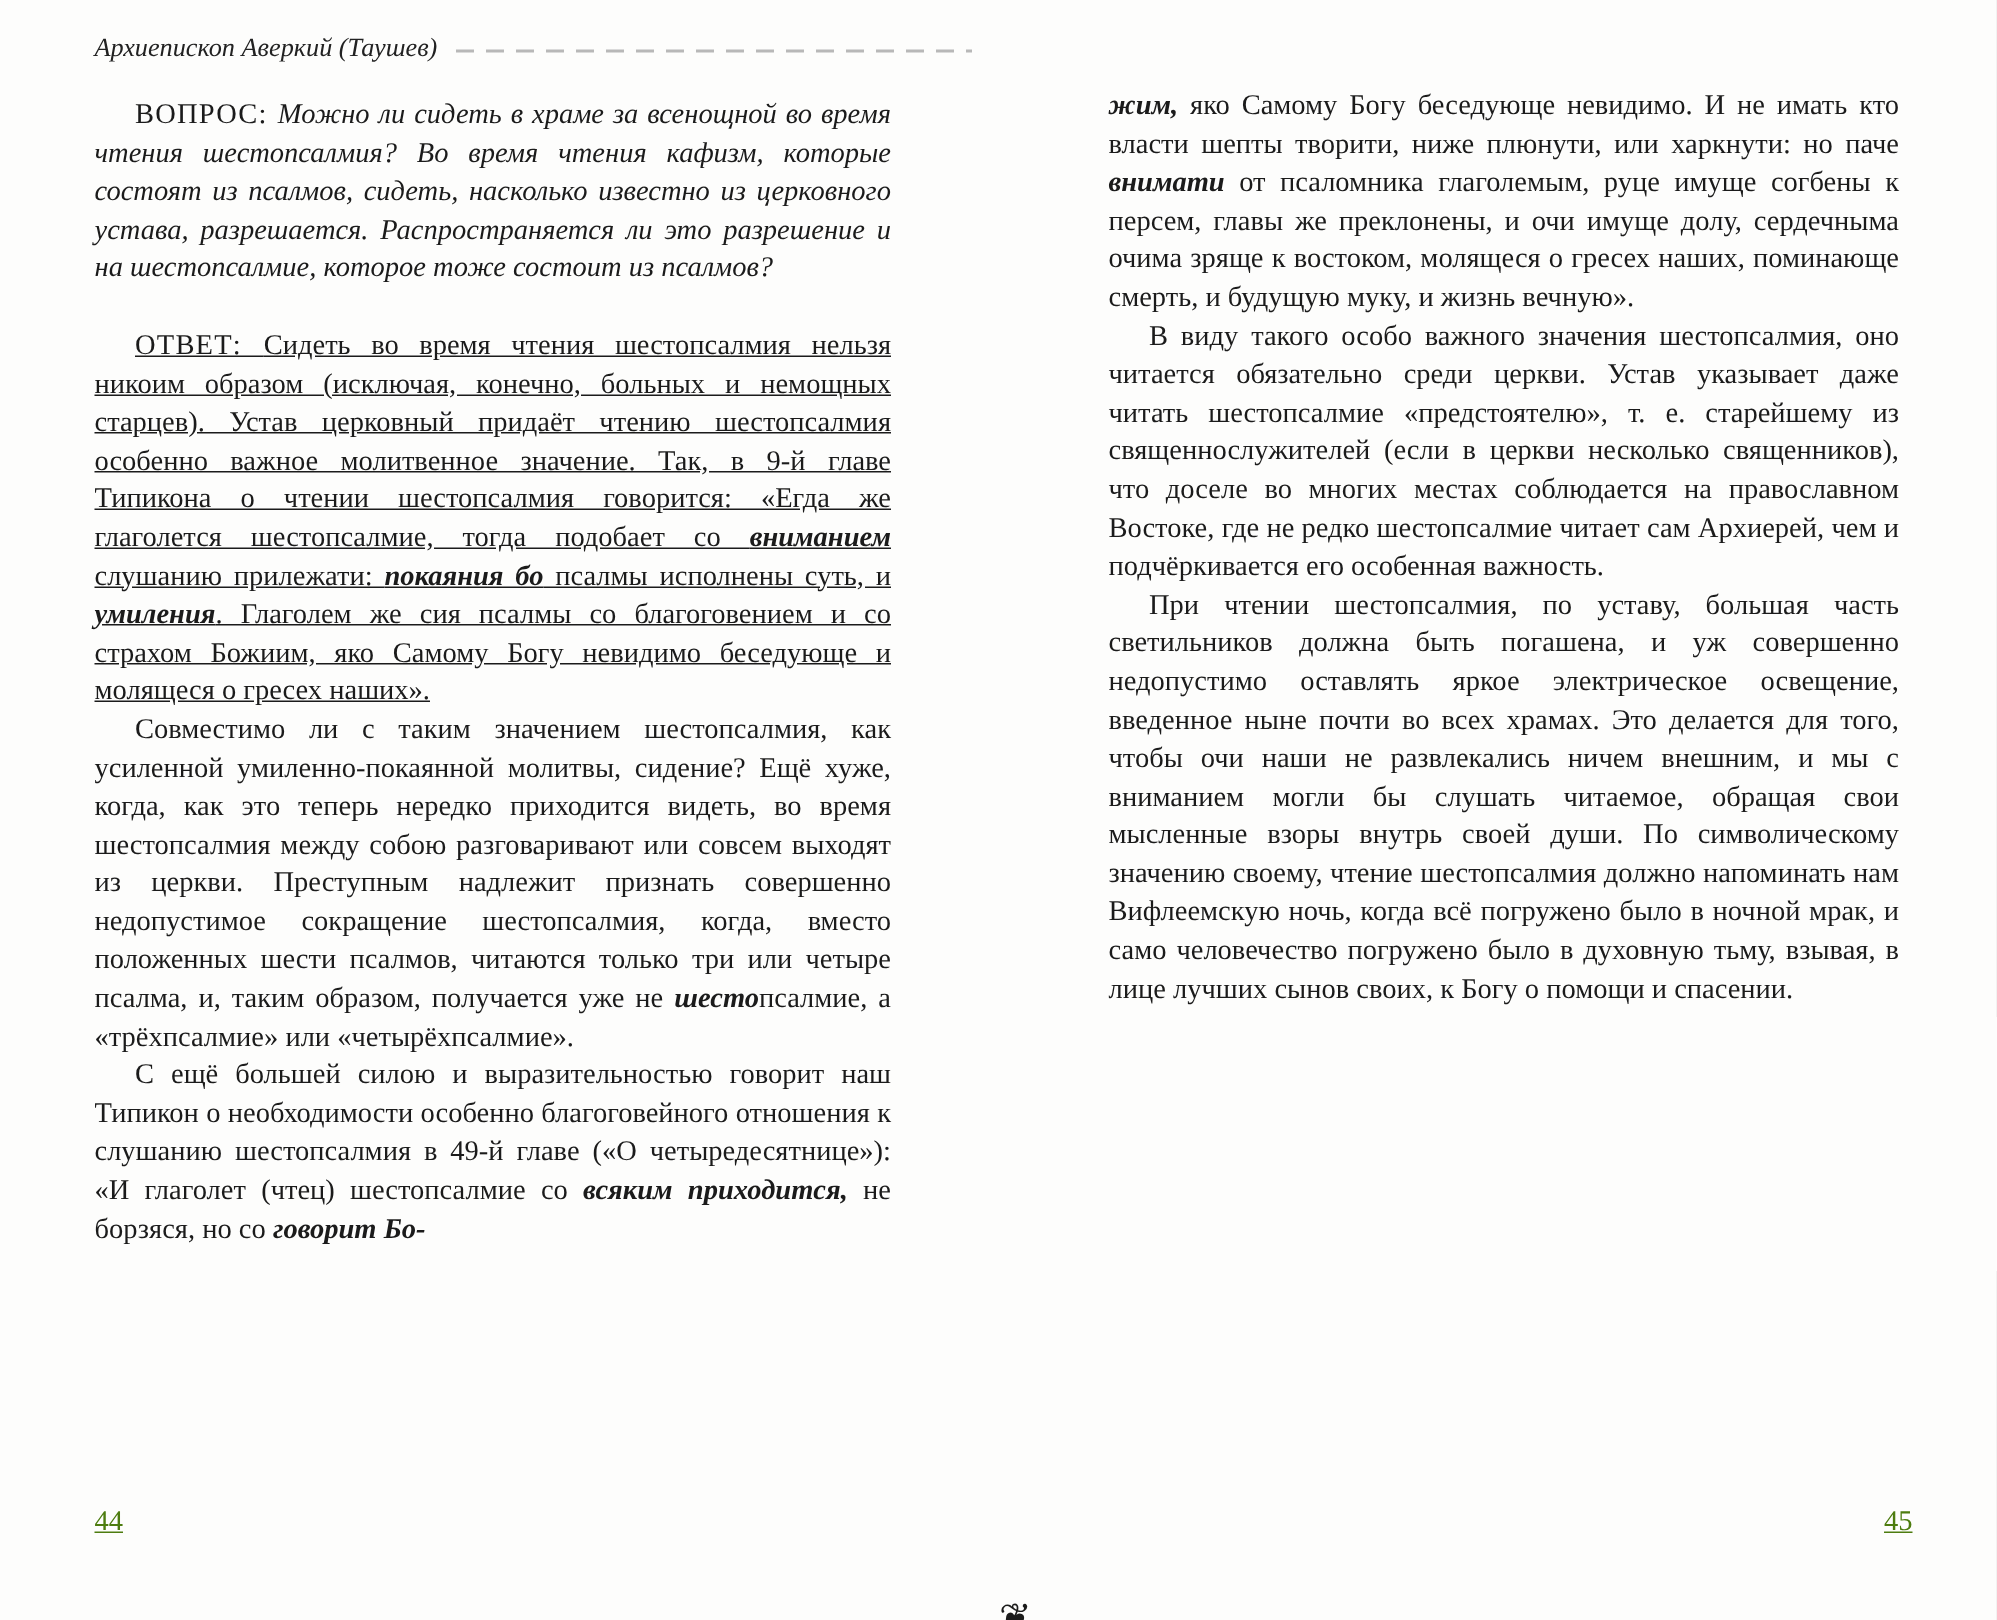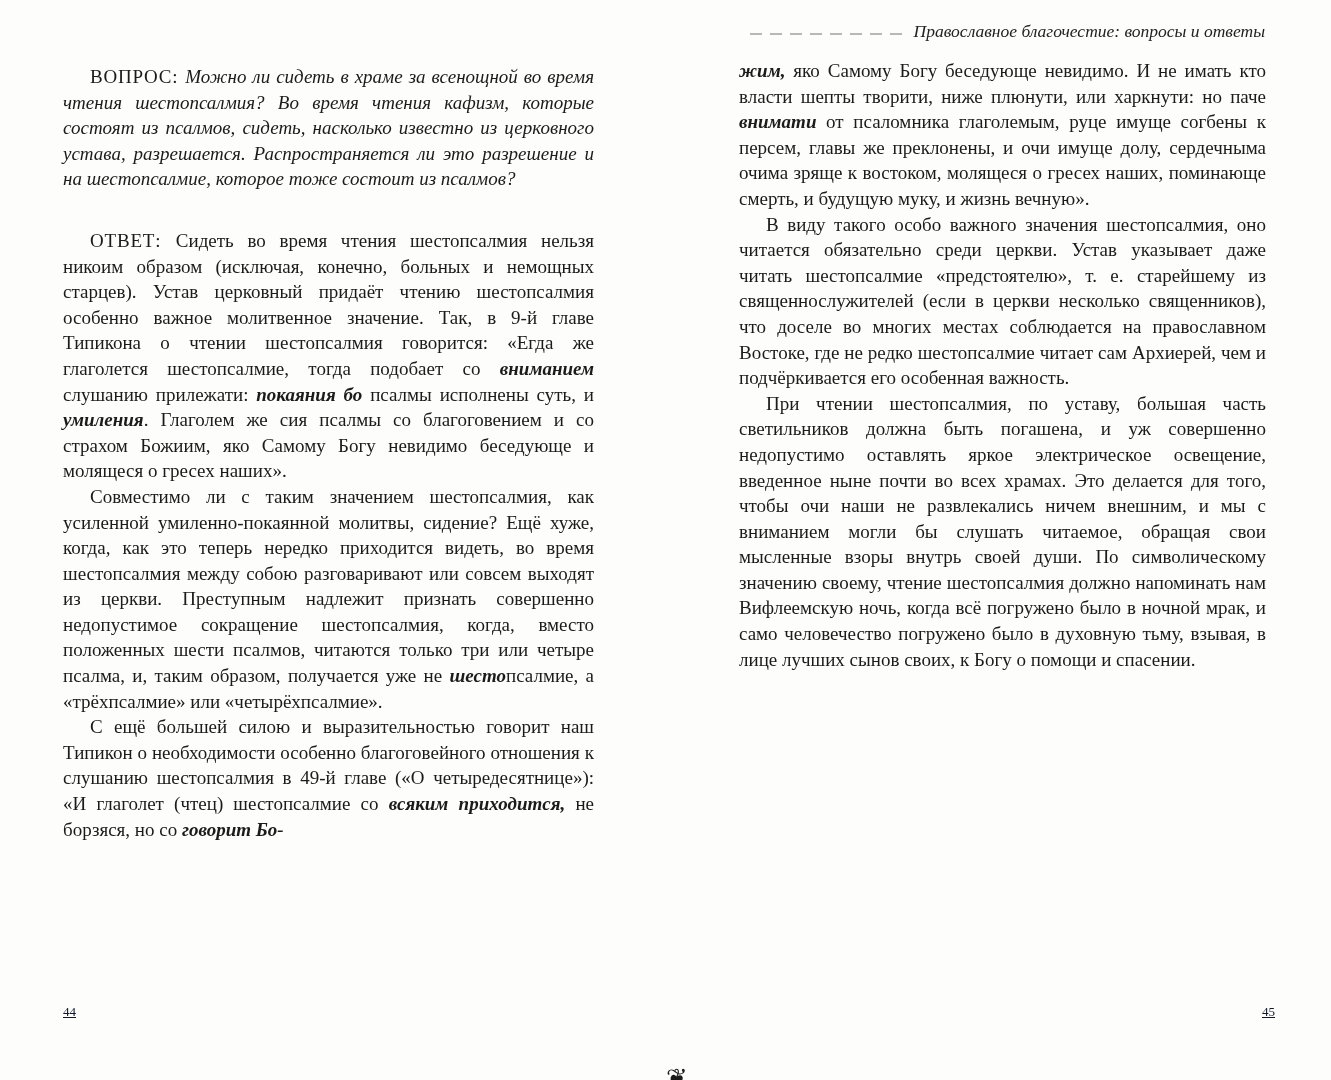--- a/index.html
+++ b/index.html
@@ -41,50 +41,50 @@
   .col-right { left: 739px; top: 58px; width: 527px; }
   .article-title {
     font-weight: bold;
     font-size: 22px;
     line-height: 29px;
     text-align: right;
     margin: 0 0 19px 0;
   }
   .para { margin: 0; }
   .para.indent { text-indent: 27px; }
-  .para.gap-before { margin-top: 36px; }
+  .para.gap-before { margin-top: 26px; text-decoration: underline; }
   .r-i  { font-style: italic; }
   .r-bi { font-style: italic; font-weight: bold; }
   .r-label { letter-spacing: 0.8px; }
   .page-number {
     position: absolute;
     top: 1004px;
-    font-size: 13px;
-    color: #0f172a;
+    font-size: 19px;
+    color: #4d7c0f;
     text-decoration: underline;
   }
   .pn-left  { left: 63px; }
   .pn-right { right: 56px; }
   .footer-ornament {
     position: absolute;
     left: 666px;
     top: 1066px;
     font-size: 26px;
     line-height: 26px;
     color: #1b1b1b;
   }
 </style>
 </head>
 <body>
 
 <div class="spread">
 
-  <div class="running-head rh-right">
+  <div class="running-head rh-left">
+    <span>Архиепископ Аверкий (Таушев)</span>
     <span class="rh-rule"></span>
-    <span>Православное благочестие: вопросы и ответы</span>
   </div>
 
   <div class="column col-left">
     <p class="para indent"><span class="r-label">ВОПРОС: </span><span class="r-i">Можно ли сидеть в храме за всенощной во время чтения шестопсалмия? Во время чтения кафизм, которые состоят из псалмов, сидеть, насколько известно из церковного устава, разрешается. Распространяется ли это разрешение и на шестопсалмие, которое тоже состоит из псалмов?</span></p>
     <p class="para indent gap-before"><span class="r-label">ОТВЕТ: </span><span>Сидеть во время чтения шестопсалмия нельзя никоим образом (исключая, конечно, больных и немощных старцев). Устав церковный придаёт чтению шестопсалмия особенно важное молитвенное значение. Так, в 9-й главе Типикона о чтении шестопсалмия говорится: «Егда же глаголется шестопсалмие, тогда подобает со </span><span class="r-bi">вниманием</span><span> слушанию прилежати: </span><span class="r-bi">покаяния бо</span><span> псалмы исполнены суть, и </span><span class="r-bi">умиления</span><span>. Глаголем же сия псалмы со благоговением и со страхом Божиим, яко Самому Богу невидимо беседующе и молящеся о гресех наших».</span></p>
     <p class="para indent"><span>Совместимо ли с таким значением шестопсалмия, как усиленной умиленно-покаянной молитвы, сидение? Ещё хуже, когда, как это теперь нередко приходится видеть, во время шестопсалмия между собою разговаривают или совсем выходят из церкви. Преступным надлежит признать совершенно недопустимое сокращение шестопсалмия, когда, вместо положенных шести псалмов, читаются только три или четыре псалма, и, таким образом, получается уже не </span><span class="r-bi">шесто</span><span>псалмие, а «трёхпсалмие» или «четырёхпсалмие».</span></p>
     <p class="para indent"><span>С ещё большей силою и выразительностью говорит наш Типикон о необходимости особенно благоговейного отношения к слушанию шестопсалмия в 49-й главе («О четыредесятнице»): «И глаголет (чтец) шестопсалмие со </span><span class="r-bi">всяким приходится,</span><span> не борзяся, но со </span><span class="r-bi">говорит Бо-</span></p>
   </div>
 
   <div class="column col-right">

